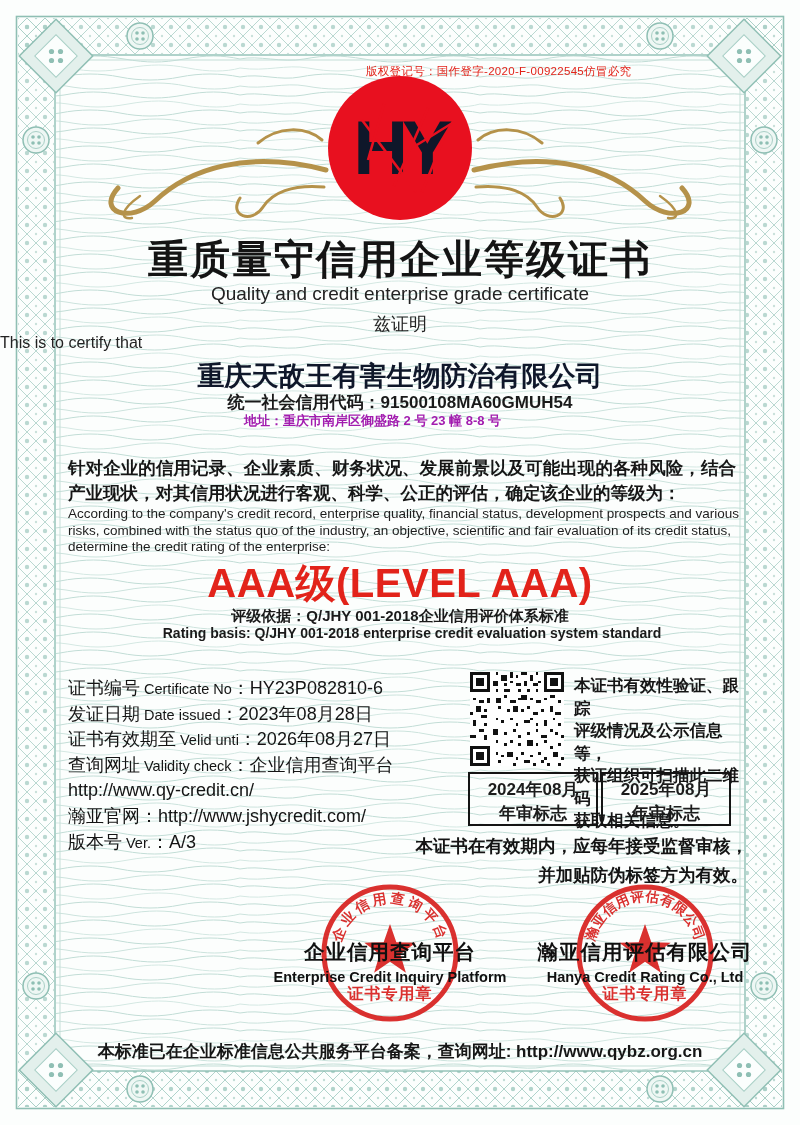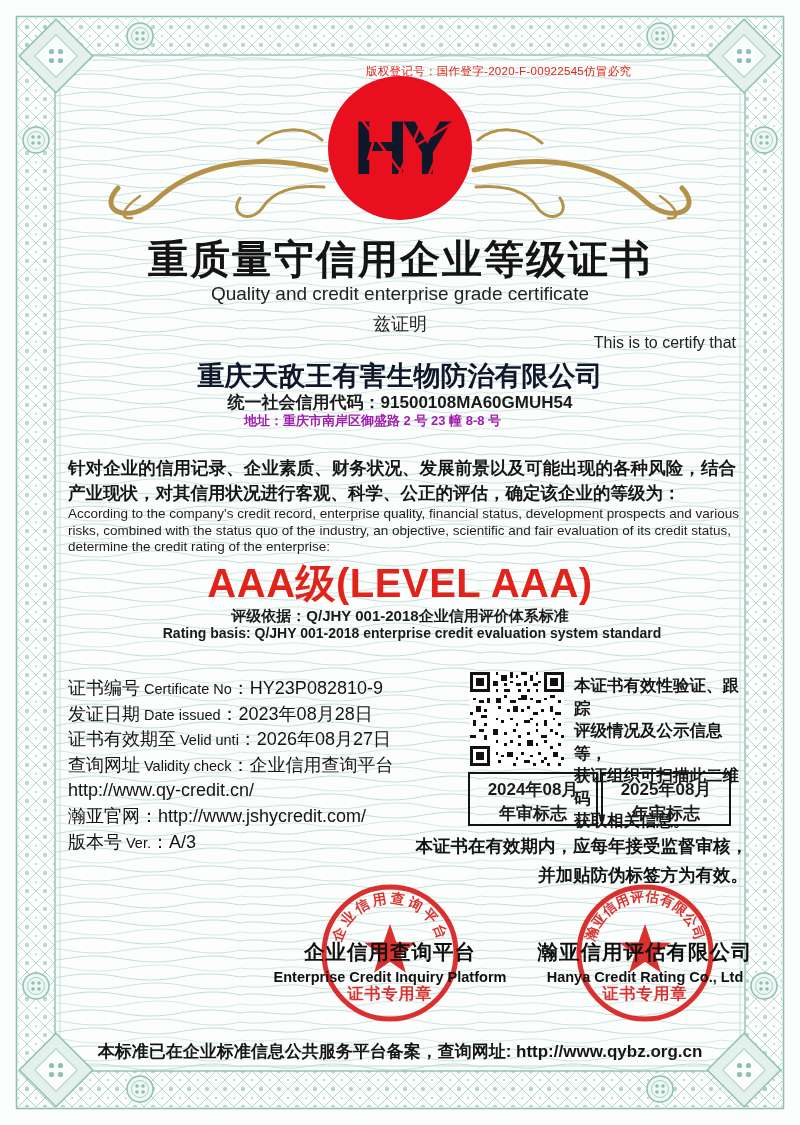--- a/index.html
+++ b/index.html
@@ -15,21 +15,21 @@
   .copyright{left:366px;top:64px;font-size:11.5px;color:#e2231a;letter-spacing:.3px;white-space:nowrap;}
 
   .logo{left:328px;top:76px;width:144px;height:144px;border-radius:50%;background:#e8101f;}
   .logo-text{position:absolute;left:0;top:24px;width:144px;text-align:center;
     font-size:76px;font-weight:800;color:#0f172a;letter-spacing:-6px;line-height:96px;}
   .logo svg{position:absolute;left:0;top:0;}
 
   .title-zh{left:0;top:232px;width:800px;text-align:center;font-size:40px;font-weight:700;letter-spacing:2px;color:#141414;}
   .title-en{left:0;top:283px;width:800px;text-align:center;font-size:19px;color:#222;}
   .certify-zh{left:0;top:312px;width:800px;text-align:center;font-size:18px;color:#222;}
-  .certify-en{left:0;top:334px;width:736px;text-align:right;font-size:16px;color:#222;}
+  .certify-en{left:0;top:334px;width:736px;text-align:left;font-size:16px;color:#222;}
 
   .company-name{left:0;top:358px;width:800px;text-align:center;font-size:27px;font-weight:800;color:#0f172a;}
   .company-code{left:0;top:391px;width:800px;text-align:center;font-size:17px;font-weight:600;color:#1a1a1a;}
   .company-addr{left:0;top:412px;width:745px;text-align:center;font-size:13px;font-weight:600;color:#a21caf;}
 
   .para-zh{left:68px;top:456px;width:668px;font-size:17.5px;font-weight:600;line-height:25px;color:#161616;text-align:justify;}
   .para-en{left:68px;top:506px;width:672px;font-size:13.5px;font-weight:500;line-height:16.5px;color:#1d1d1d;}
 
   .grade{left:0;top:556px;width:800px;text-align:center;font-size:40px;font-weight:800;color:#e2231a;letter-spacing:.5px;}
   .basis-zh{left:0;top:607px;width:800px;text-align:center;font-size:15px;font-weight:600;color:#1a1a1a;}
@@ -158,21 +158,21 @@
 
     <div class="abs para-zh">针对企业的信用记录、企业素质、财务状况、发展前景以及可能出现的各种风险，结合产业现状，对其信用状况进行客观、科学、公正的评估，确定该企业的等级为：</div>
     <div class="abs para-en">According to the company's credit record, enterprise quality, financial status, development prospects and various risks, combined with the status quo of the industry, an objective, scientific and fair evaluation of its credit status, determine the credit rating of the enterprise:</div>
 
     <div class="abs grade">AAA级(LEVEL AAA)</div>
     <div class="abs basis-zh">评级依据：Q/JHY 001-2018企业信用评价体系标准</div>
     <div class="abs basis-en">Rating basis: Q/JHY 001-2018 enterprise credit evaluation system standard</div>
 
     <div class="abs details">
       <div class="dline">
-        <span class="zh">证书编号</span><span class="en">Certificate No</span><span class="val">：HY23P082810-9</span>
+        <span class="zh">证书编号</span><span class="en">Certificate No</span><span class="val">：HY23P082810-6</span>
       </div>
       <div class="dline">
         <span class="zh">发证日期</span><span class="en">Date issued</span><span class="val">：2023年08月28日</span>
       </div>
       <div class="dline">
         <span class="zh">证书有效期至</span><span class="en">Velid unti</span><span class="val">：2026年08月27日</span>
       </div>
       <div class="dline">
         <span class="zh">查询网址</span><span class="en">Validity check</span><span class="val">：企业信用查询平台</span>
       </div>

